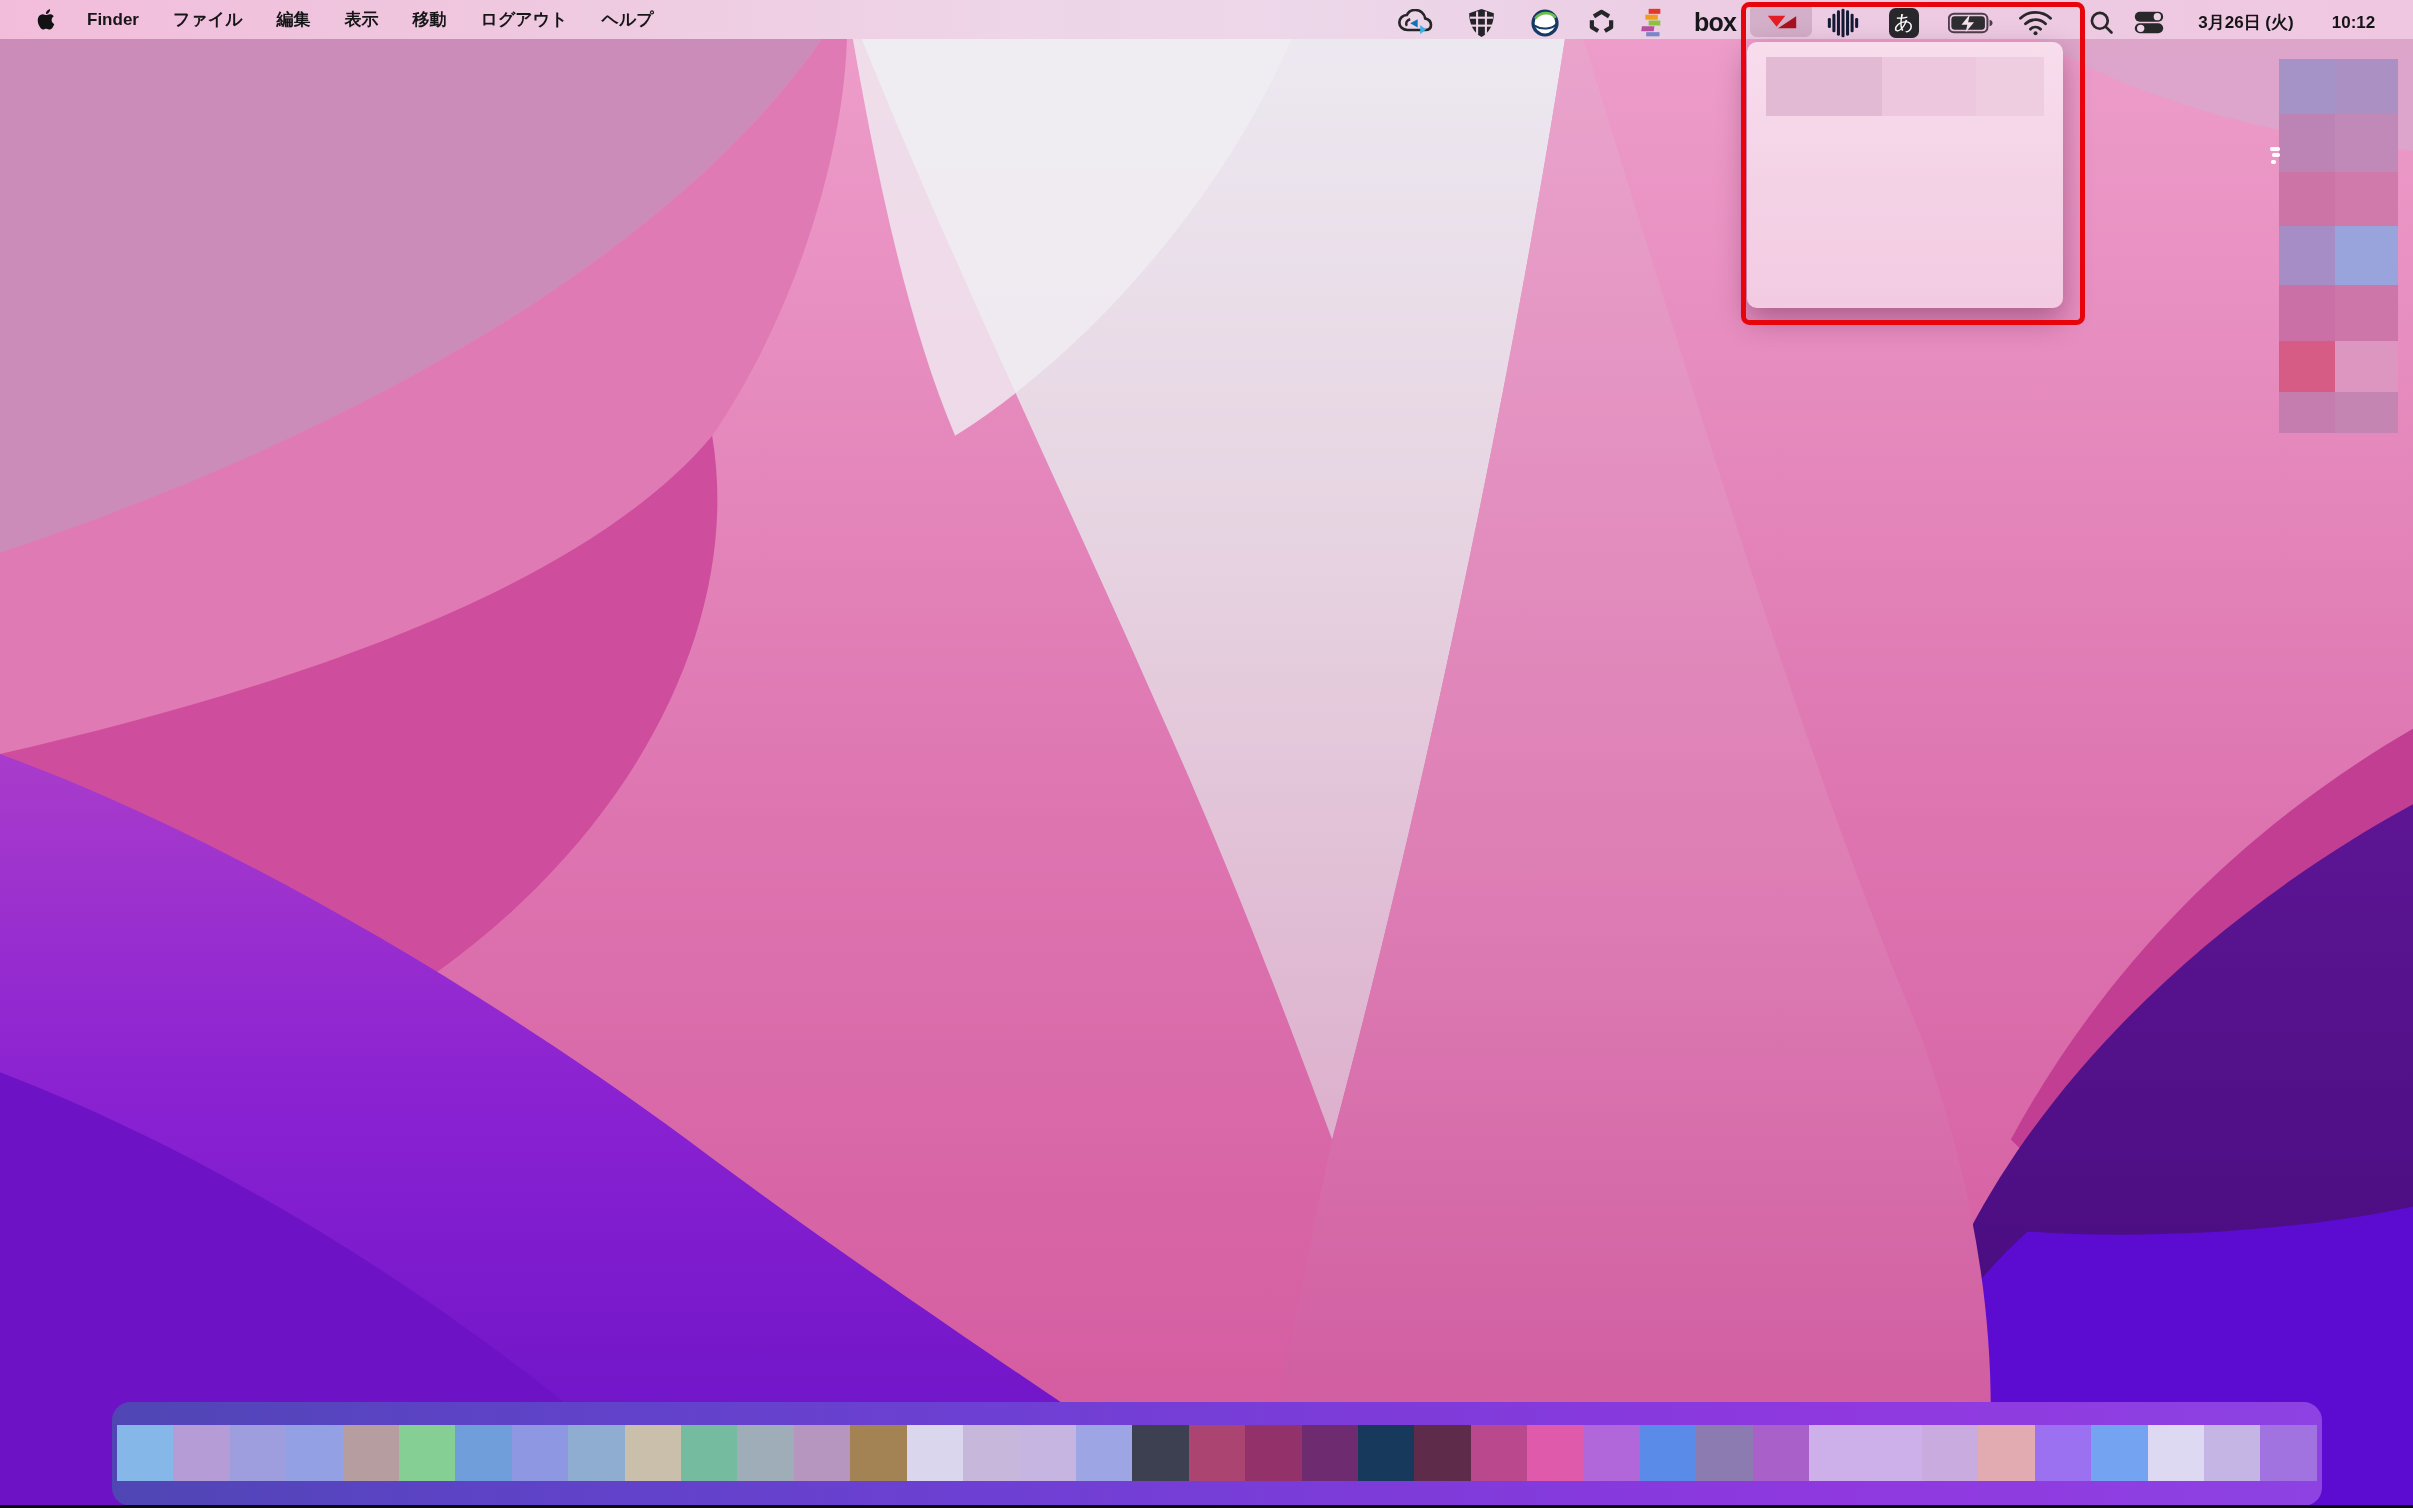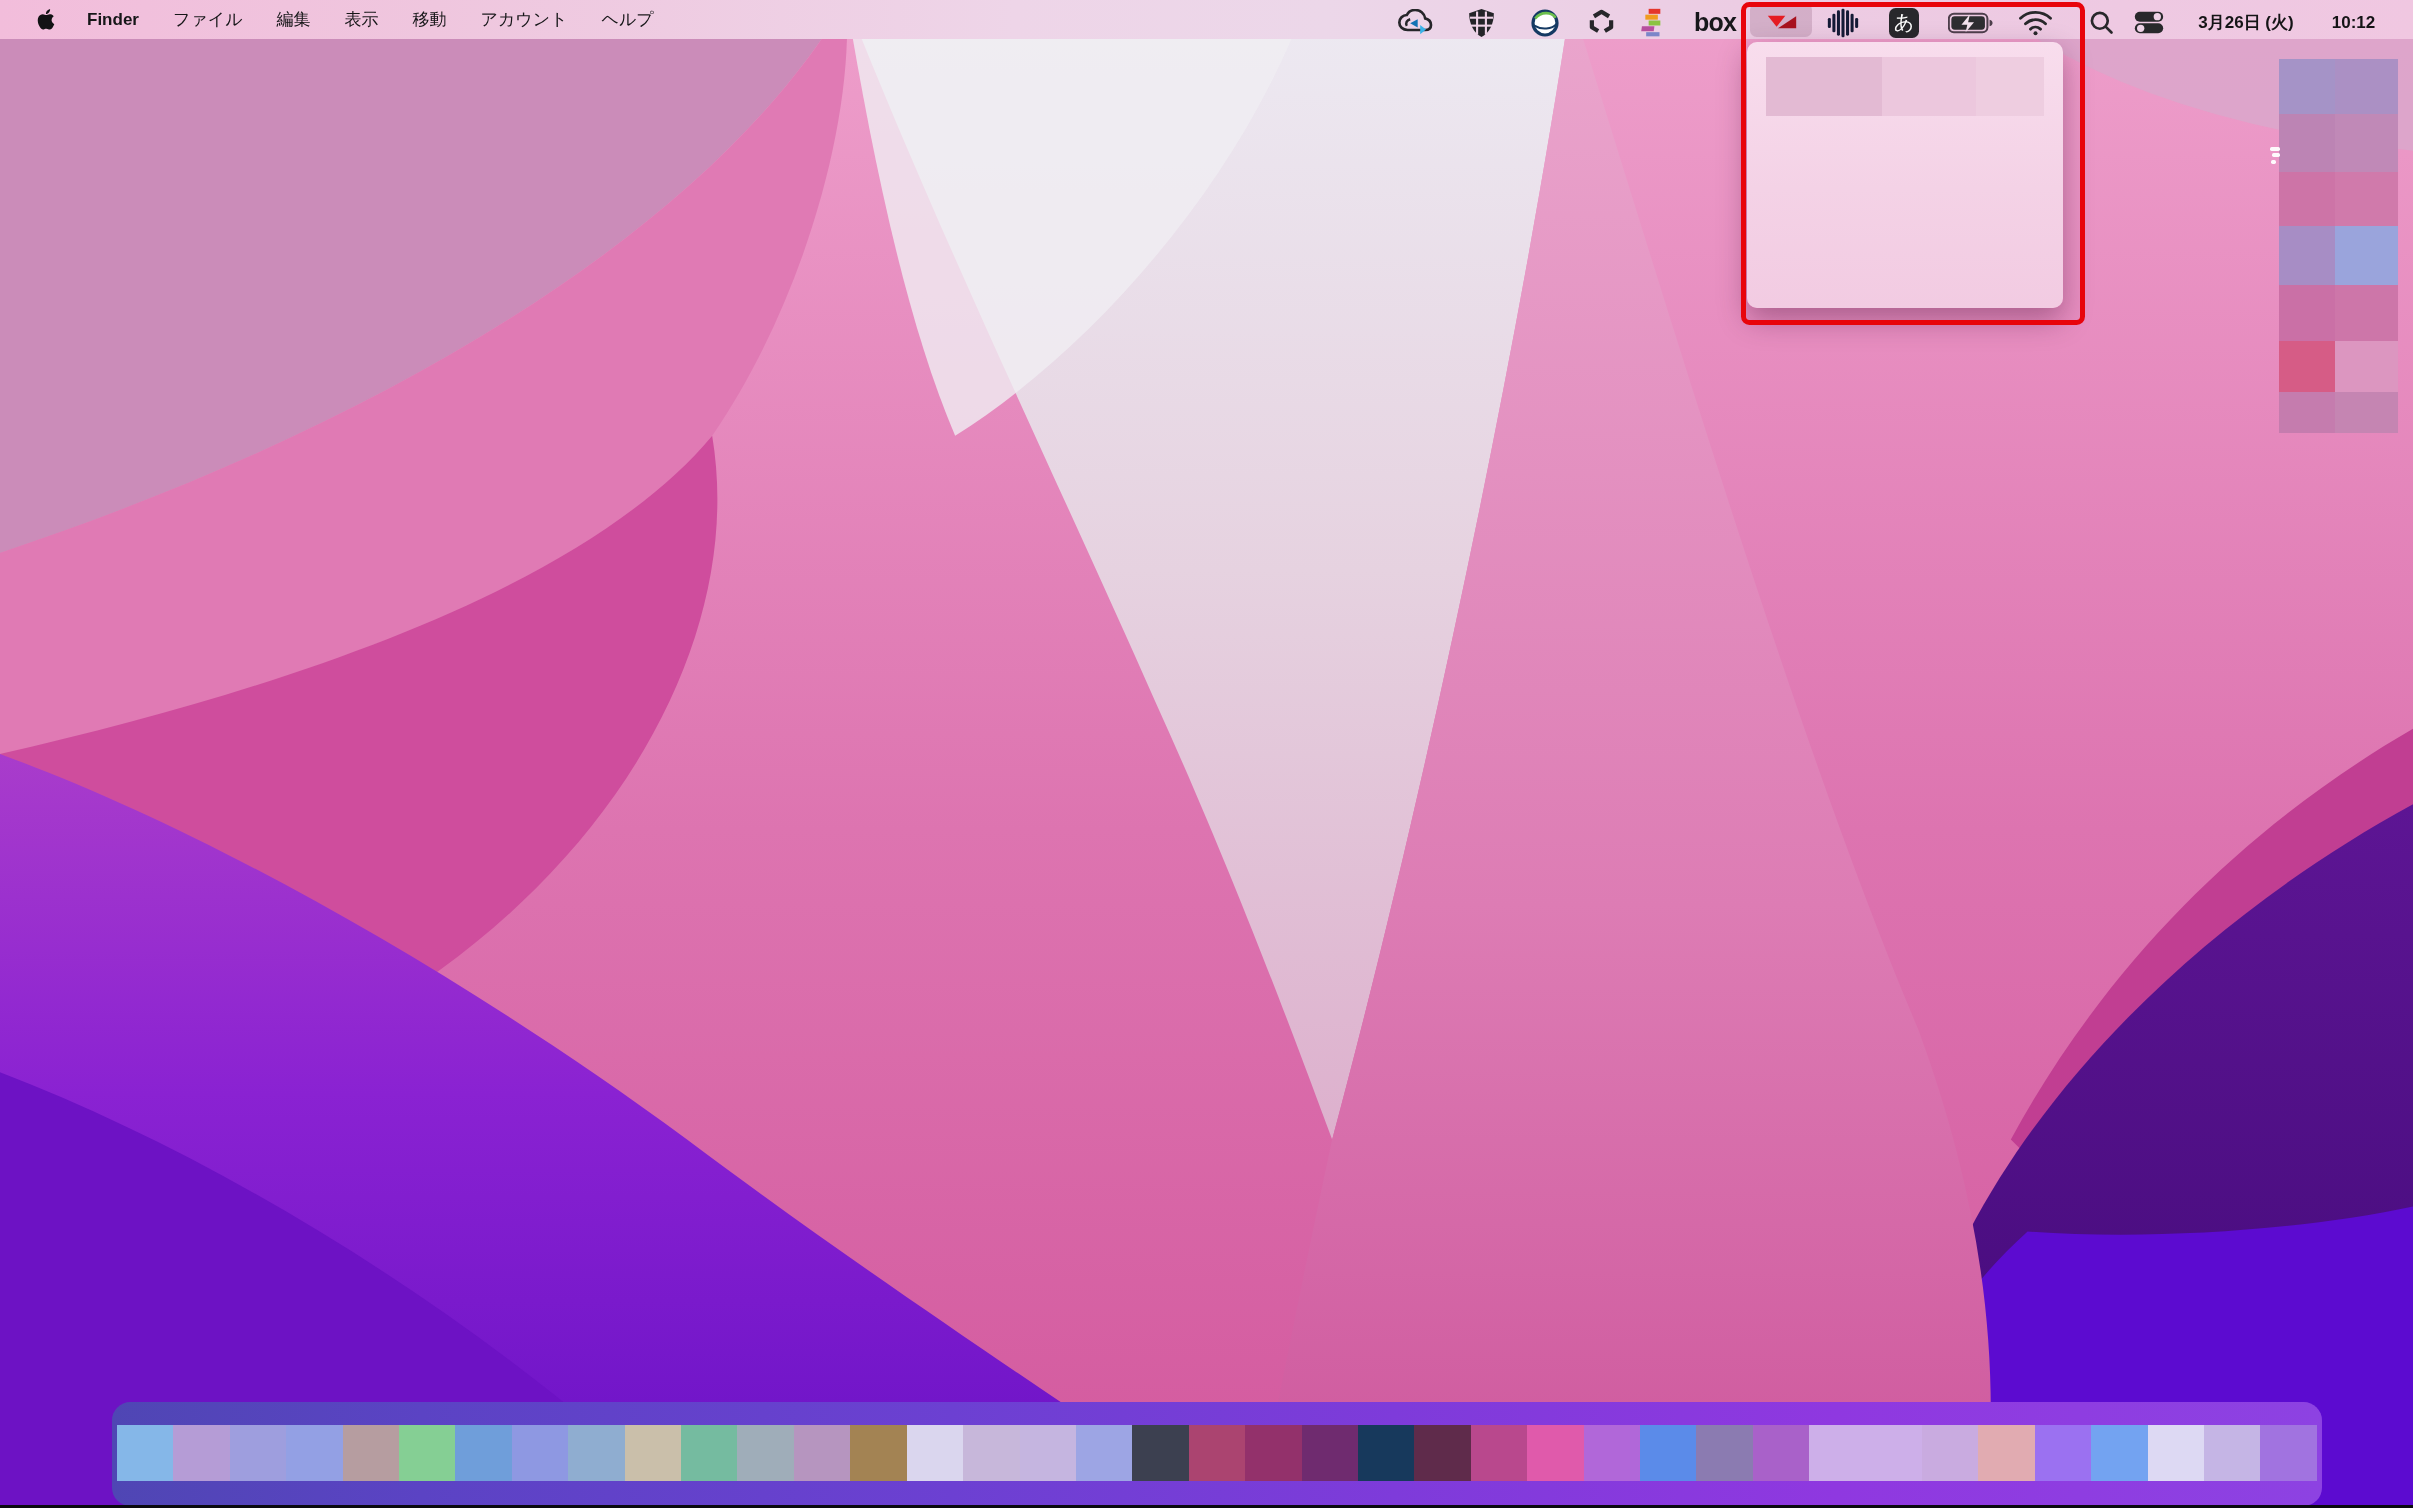--- a/index.html
+++ b/index.html
@@ -8,21 +8,21 @@
   svg{display:block;}
 
   
   .wallpaper{position:absolute;inset:0;z-index:0;}
 
   
   .menubar{position:absolute;left:0;top:0;width:2413px;height:39px;z-index:5;
     background:linear-gradient(90deg,#f2bddb 0%,#efc6de 18%,#eed5e8 42%,#ecd7e9 55%,#ecCCe3 72%,#eec9e2 88%,#f0c7e1 100%);}
   .mb-left{position:absolute;left:37px;top:0;height:39px;display:flex;align-items:center;gap:0;justify-content:center;}
   .apple{width:20px;height:23.5px;margin-right:30px;display:flex;align-items:center;}
-  .mb-item{font-size:17px;color:#161618;white-space:nowrap;}
+  .mb-item{font-size:17px;color:#161618;white-space:nowrap;font-weight:bold;}
   .mb-item.bold{font-weight:700;}
   .mb-item+ .mb-item{margin-left:34px;}
   .s-abs{position:absolute;top:0;height:45px;display:flex;align-items:center;justify-content:center;}
   .boxlogo{font-weight:800;font-size:25px;letter-spacing:-0.8px;color:#17171b;line-height:1;}
   .sel-bg{position:absolute;left:1750px;top:2.5px;width:62px;height:34px;border-radius:6.7px;
     background:rgba(88,38,72,.17);}
   .ime{width:30px;height:30px;border-radius:6.7px;background:#28282c;color:#fff;
     display:flex;align-items:center;justify-content:center;font-size:20px;}
   .datetime{font-size:17px;color:#141416;white-space:nowrap;font-weight:bold;}
 
@@ -147,21 +147,21 @@
       <span class="apple">
         <svg viewBox="0 0 17 21" width="17.6" height="21" fill="#121214">
           <path d="M14.3 11.1c0-2.6 2.1-3.8 2.2-3.9-1.2-1.8-3.1-2-3.7-2-1.6-.2-3.1.9-3.9.9-.8 0-2-.9-3.4-.9C3.8 5.2 2.2 6.2 1.3 7.7c-1.8 3.1-.5 7.7 1.3 10.2.9 1.2 1.9 2.6 3.2 2.6 1.3-.1 1.8-.8 3.3-.8s2 .8 3.4.8c1.4 0 2.3-1.3 3.1-2.5 1-1.4 1.4-2.8 1.4-2.9-.1-.1-2.7-1.1-2.7-4zM11.7 3.5c.7-.9 1.2-2.1 1.1-3.3-1 0-2.3.7-3 1.6-.7.7-1.3 2-1.1 3.2 1.1.1 2.3-.6 3-1.5z"></path>
         </svg>
       </span>
       <span class="mb-item bold">Finder</span>
       <span class="mb-item">ファイル</span>
       <span class="mb-item">編集</span>
       <span class="mb-item">表示</span>
       <span class="mb-item">移動</span>
-      <span class="mb-item">アカウント</span>
+      <span class="mb-item">ログアウト</span>
       <span class="mb-item">ヘルプ</span>
     </div>
 
     <div class="sel-bg"></div>
 
     <div class="s-abs" style="left:1396px;width:40px;">
       <svg viewBox="0 0 48 32" width="40" height="27">
         <path d="M14 25 C8 25 4 21 4 16 C4 11 8 7 13 7 C15 3 19 1 23 1 C29 1 34 5 35 11 C39 12 42 15 42 19 C42 23 39 25 35 25 Z" fill="none" stroke="#26262a" stroke-width="3.2"></path>
         <path d="M17 12 C13 13 11 17 13 20" fill="none" stroke="#26262a" stroke-width="3"></path>
         <polygon points="26,12 17,17 26,22" fill="#1273b4"></polygon>

